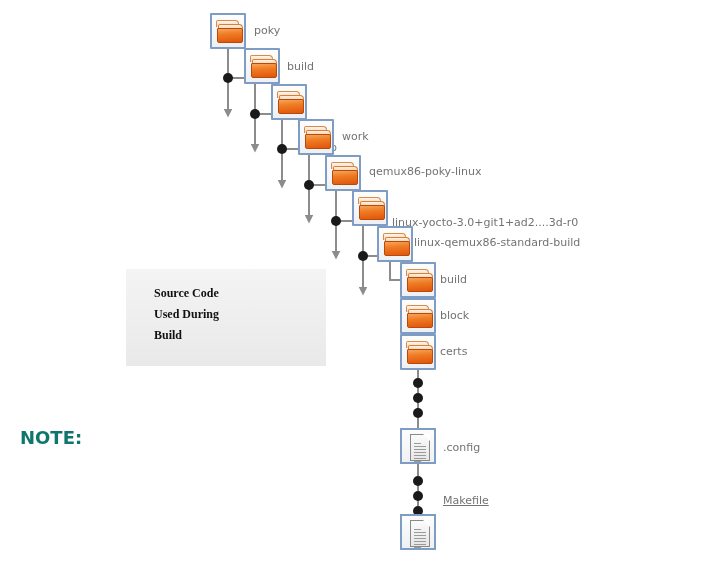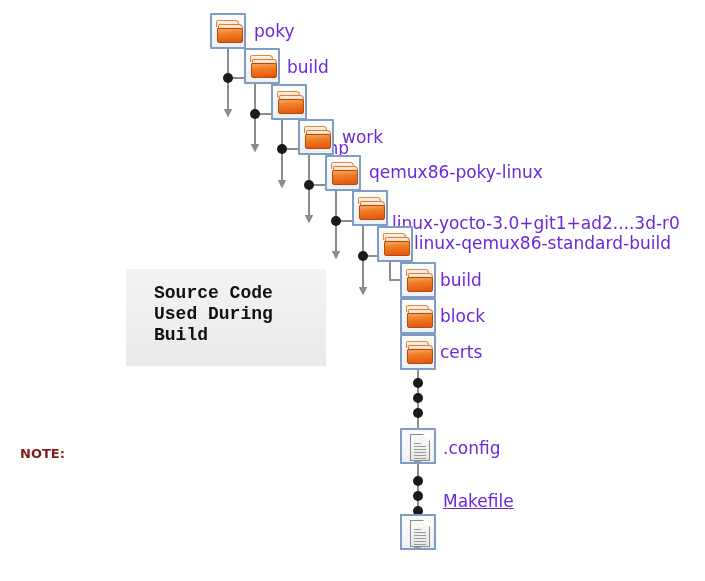--- a/index.html
+++ b/index.html
@@ -130,61 +130,60 @@
     height: 1px;
     background: #9a9a9a;
     margin-bottom: 2px;
   }
   .doc-lines i.short { width: 60%; }
 
   
   .label {
     position: absolute;
     font-family: "DejaVu Sans", "Liberation Sans", sans-serif;
-    font-size: 17px;
-    color: #6d28d9;
+    font-size: 11px;
+    color: #737373;
     white-space: nowrap;
     line-height: 18px;
   }
 
   
   #callout {
     position: absolute;
     left: 126px;
     top: 269px;
     width: 200px;
     height: 97px;
     background: linear-gradient(180deg, #f4f4f4 0%, #e9e9e9 100%);
   }
   #callout .callout-text {
     position: absolute;
     left: 28px;
     top: 14px;
-    font-family: Liberation Mono, monospace;
-    font-size: 18px;
+    font-family: Liberation Serif, serif;
+    font-size: 12px;
     font-weight: bold;
     color: #111111;
     line-height: 21px;
     white-space: pre-line;
   }
 
   
   #note {
     position: absolute;
     left: 20px;
     top: 430px;
     width: 360px;
   }
   #note .note-title {
     font-family: "DejaVu Sans", "Liberation Sans", sans-serif;
-    font-size: 13px;
+    font-size: 18px;
     font-weight: bold;
-    color: #7f1d1d;
+    color: #0f766e;
     line-height: 16px;
-    margin-top: 16px;
   }
   #note .note-body {
     font-family: "DejaVu Sans", "Liberation Sans", sans-serif;
     font-size: 12.5px;
     color: #1a1a1a;
     line-height: 16px;
     white-space: pre-line;
   }
 </style>
 </head>

